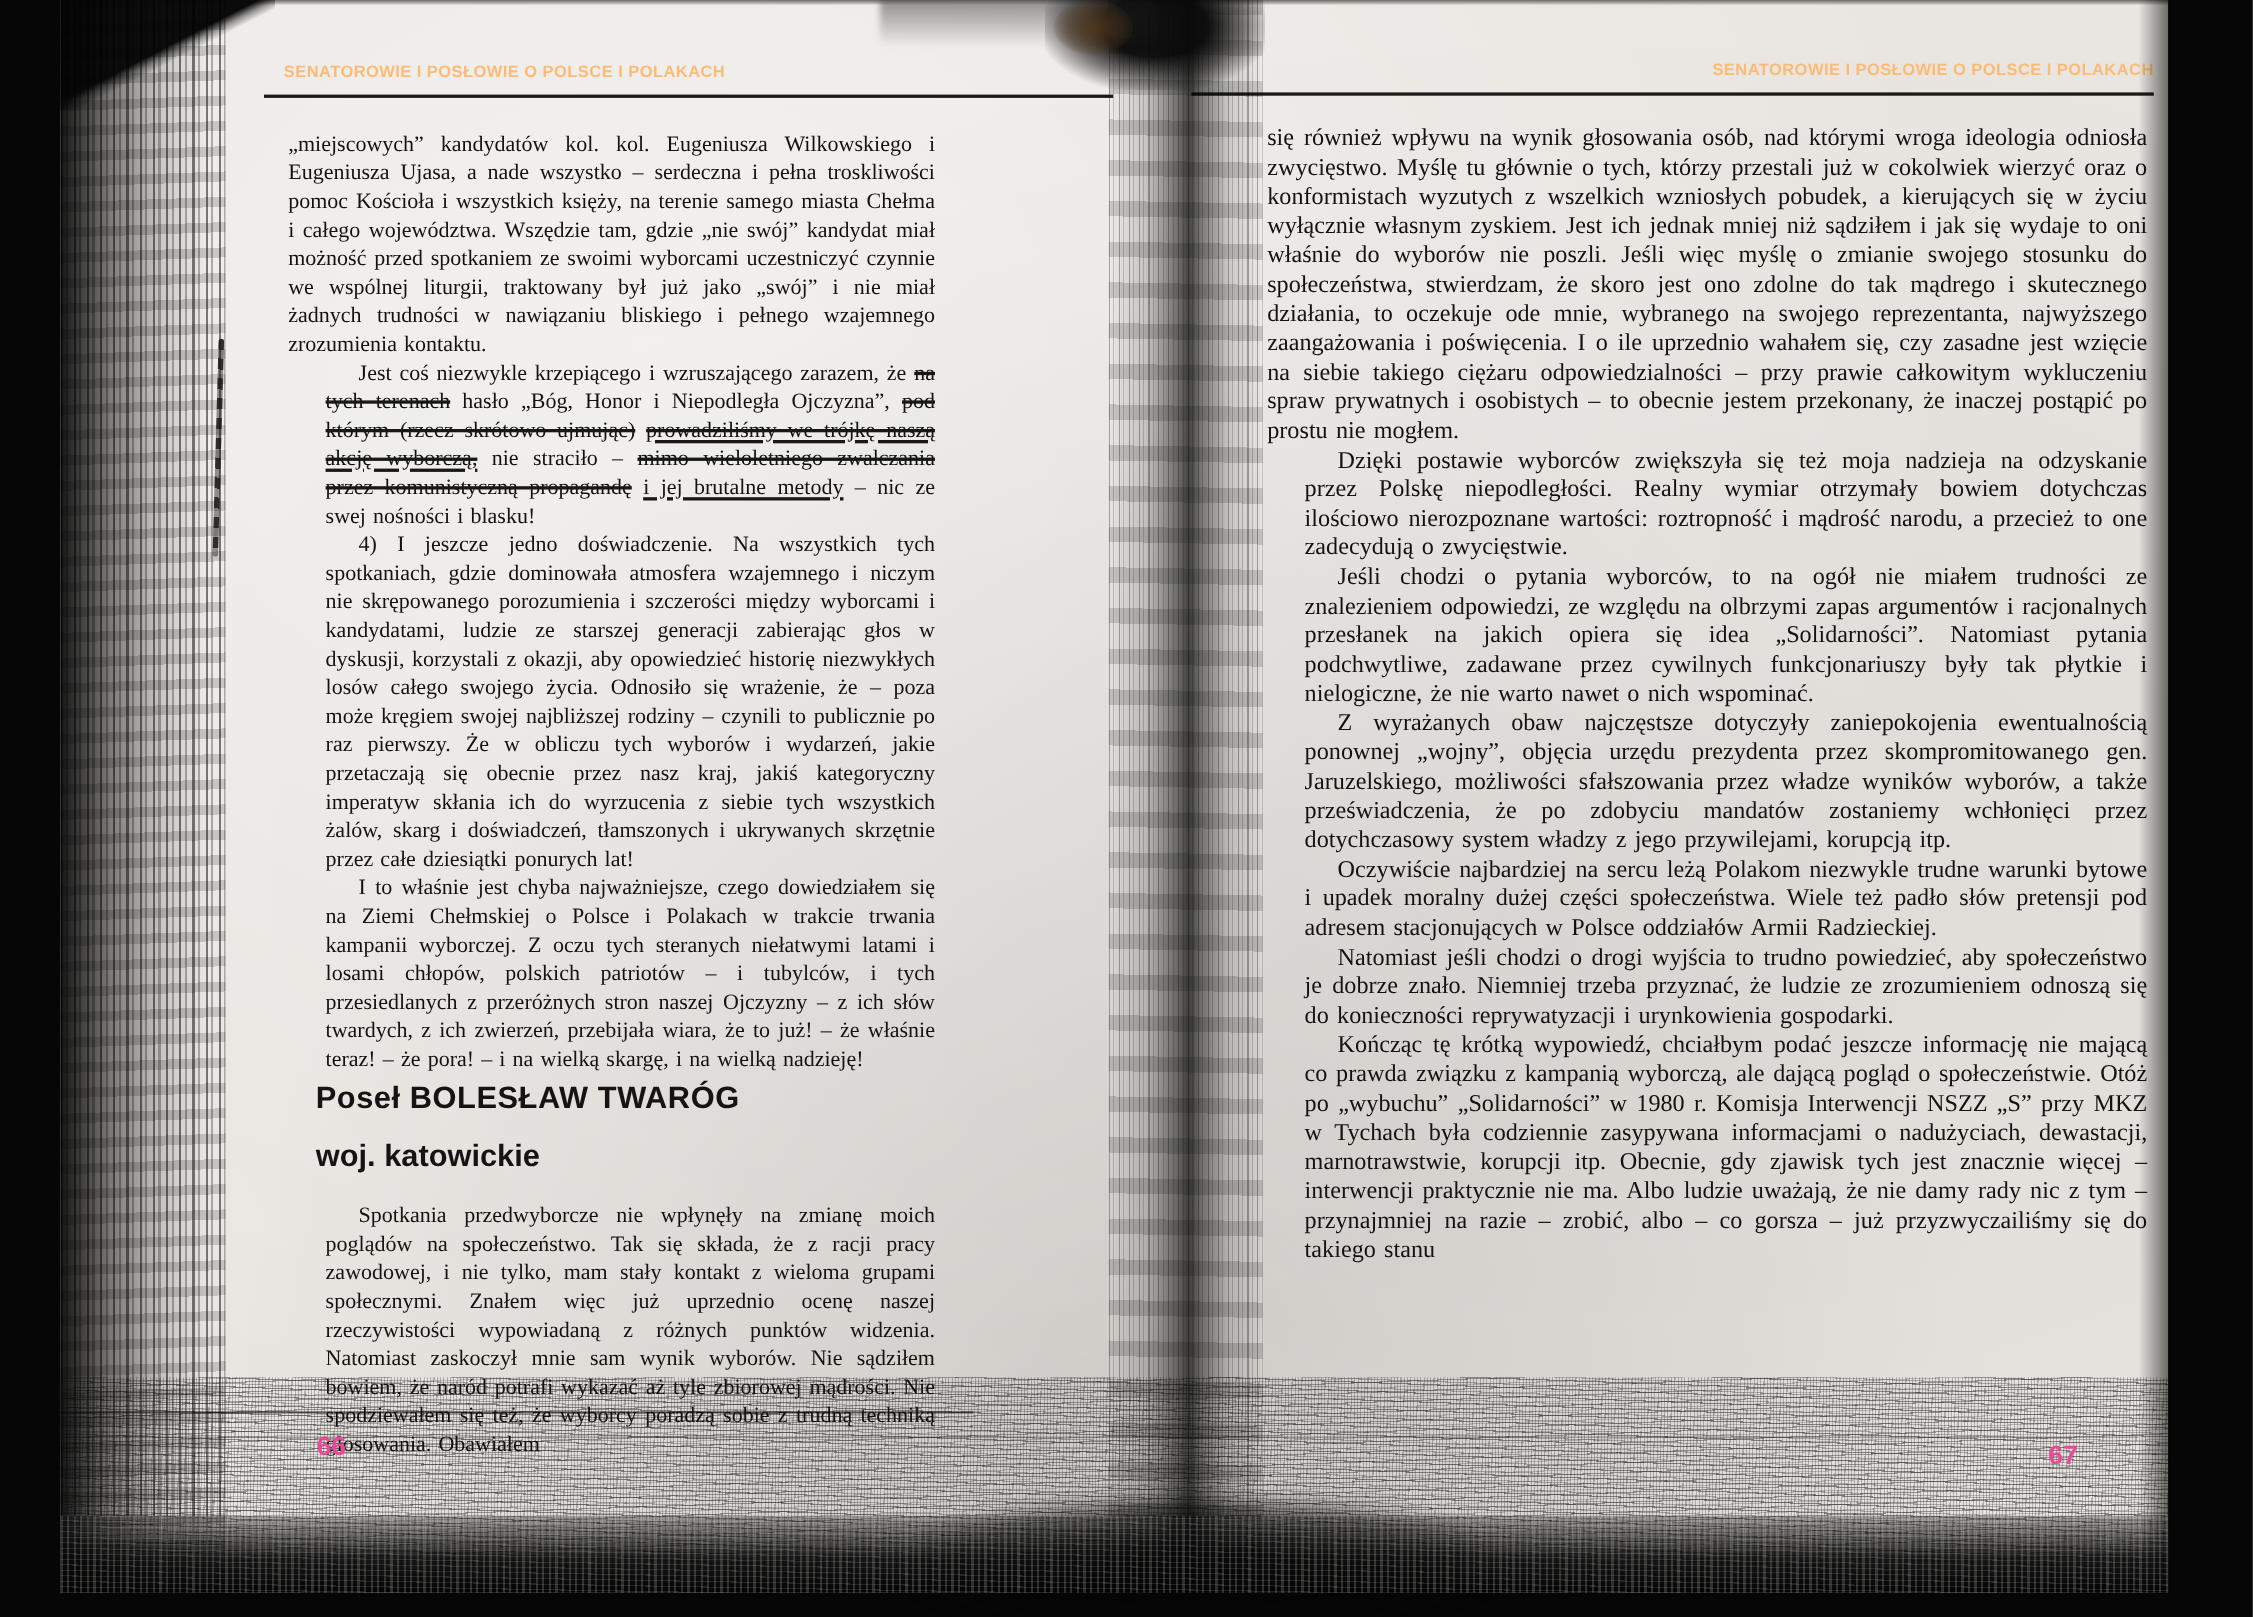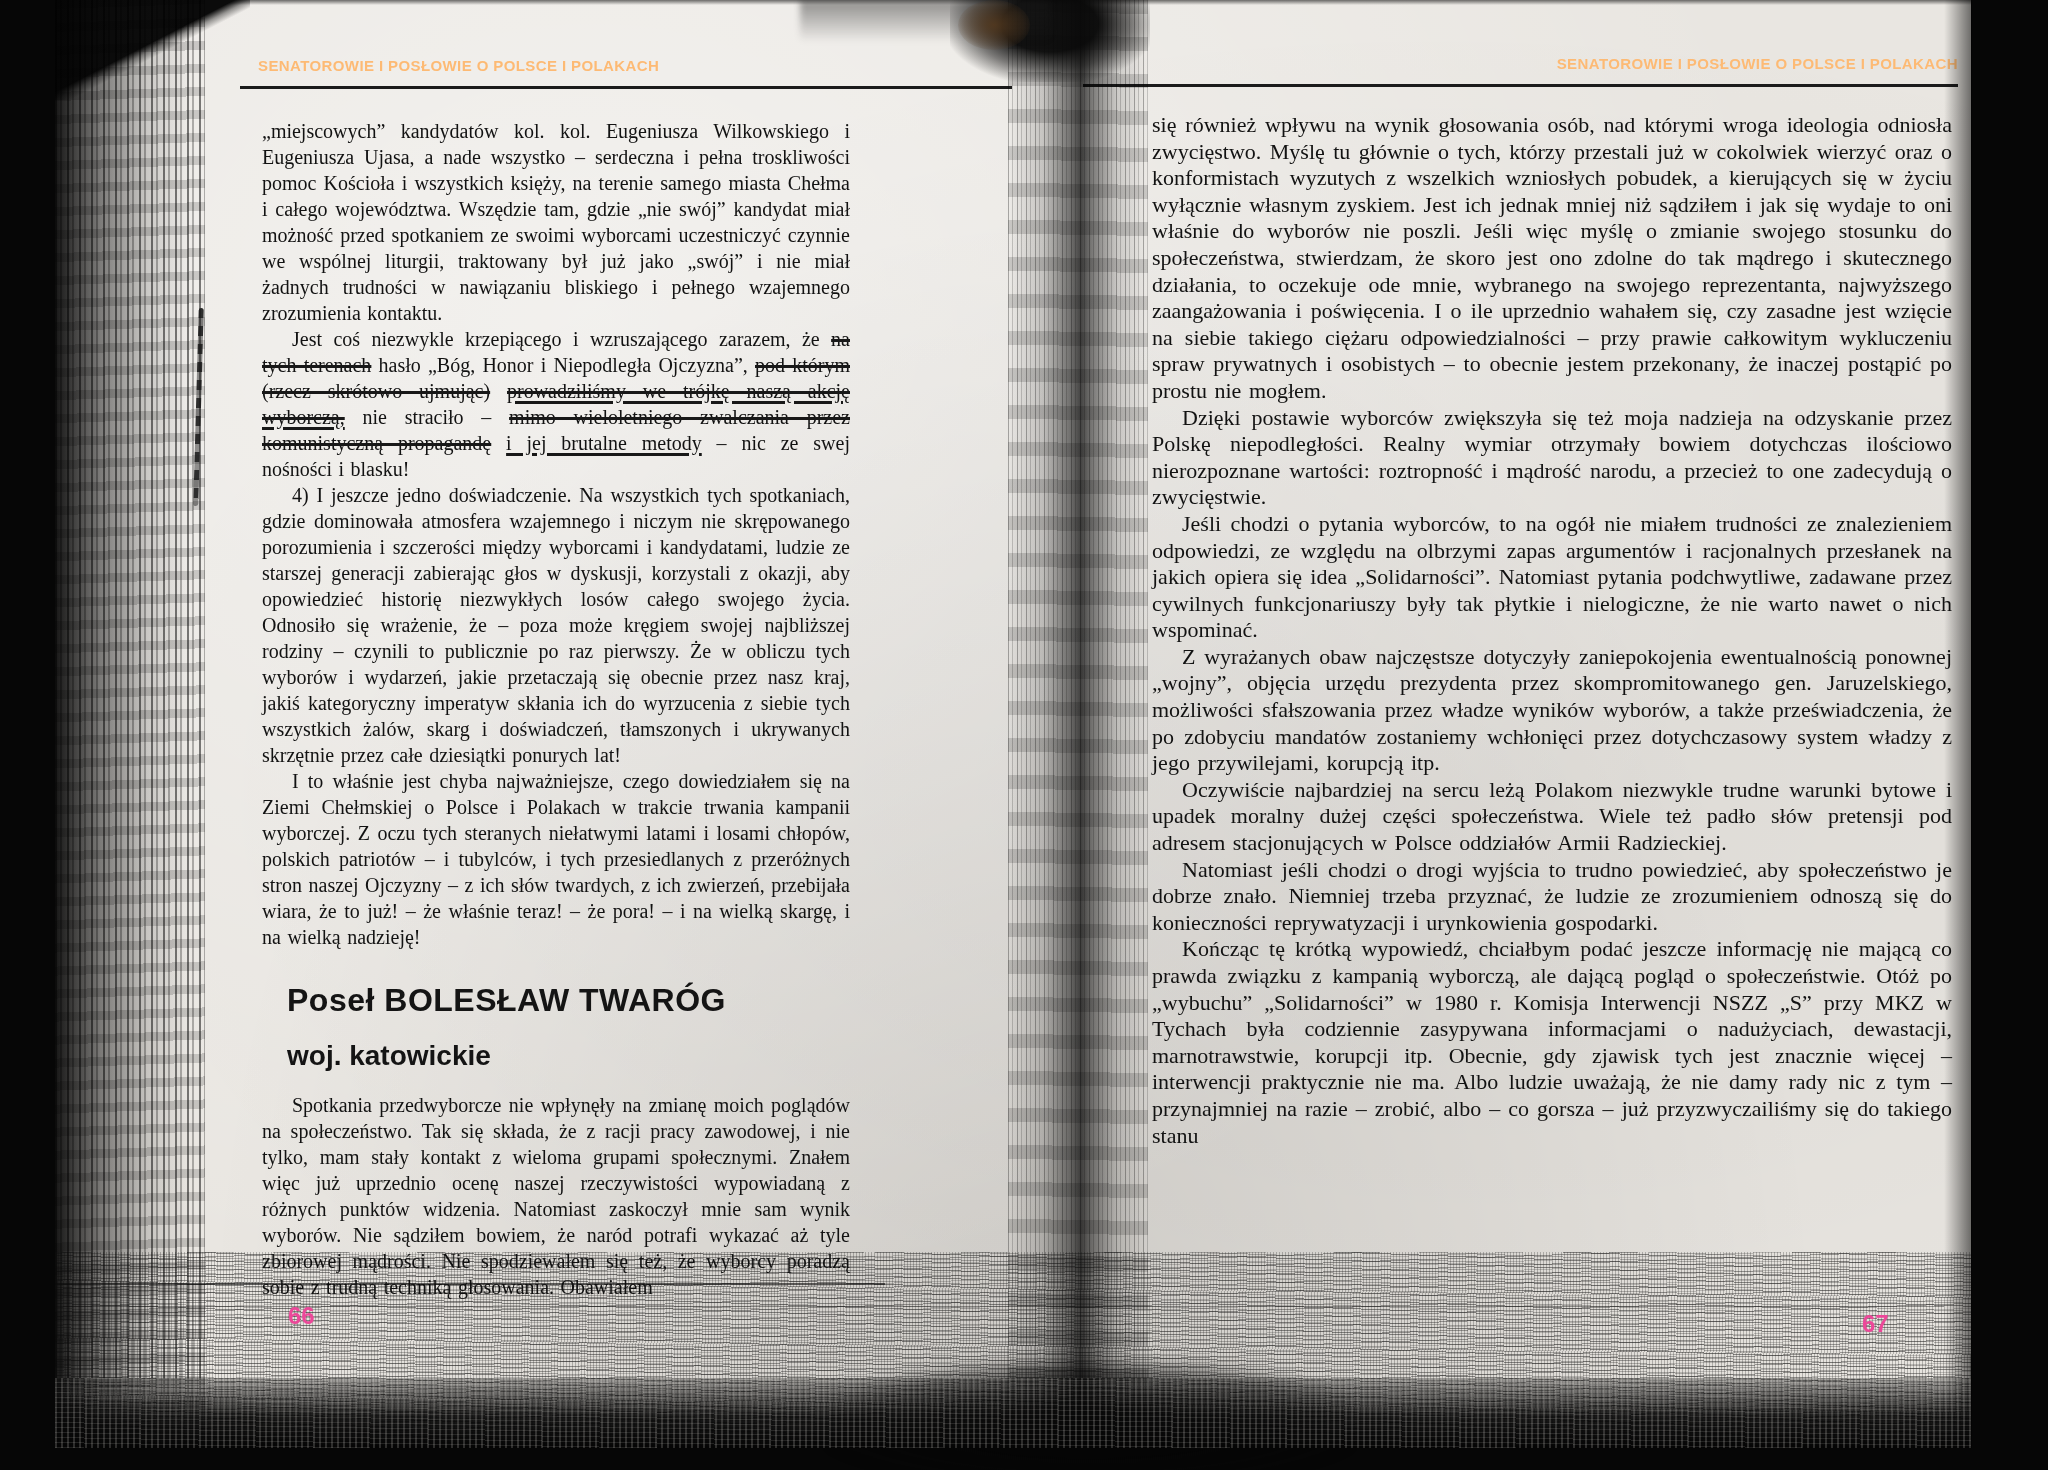--- a/index.html
+++ b/index.html
@@ -68,32 +68,32 @@
   .hdr-right{left:1083px;top:55px;width:875px;text-align:right;}
   .header-rule{position:absolute;height:3px;background:#1b1b1b;z-index:3;}
   .rule-left{left:240px;top:86px;width:772px;}
   .rule-right{left:1083px;top:84px;width:875px;}
 
   .col{position:absolute;z-index:3;color:#121212;text-align:justify;}
   .col-left {left:262px;top:118px;width:588px;font-size:20px;line-height:26px;word-spacing:1.5px;}
   .col-left2{left:262px;top:1092px;width:588px;font-size:20px;line-height:26px;word-spacing:1.5px;}
   .col-right{left:1152px;top:112px;width:800px;font-size:22px;line-height:26.6px;word-spacing:2px;}
   .para{margin:0;}
-  .para.indent{text-indent:30px;}
+  .para.indent{text-indent:30px;margin-left:34px;}
   .mark-strike{text-decoration:line-through;text-decoration-thickness:2.5px;text-decoration-color:#181818;}
   .mark-underline{text-decoration:underline;text-decoration-thickness:2.5px;text-underline-offset:3px;text-decoration-color:#181818;}
   .mark-strike-underline{text-decoration:underline line-through;text-decoration-thickness:2.5px;text-underline-offset:3px;text-decoration-color:#181818;}
 
   .dateline-row{display:flex;justify-content:space-between;align-items:baseline;margin-top:26px;}
   .dateline{font-size:21px;color:#121212;}
   .signature{font-family:"Liberation Sans",sans-serif;font-weight:700;font-size:20px;color:#121212;transform:translateY(-10px);}
 
   .section-heading{position:absolute;left:287px;top:982px;z-index:3;color:#141414;
     font-family:"Liberation Sans",sans-serif;font-weight:700;}
-  .section-heading .l1{font-size:32px;letter-spacing:.5px;}
+  .section-heading .l1{font-size:28px;letter-spacing:.5px;}
   .section-heading .l2{font-size:28px;margin-top:21px;}
 
   .pagenum{position:absolute;z-index:6;color:#ec4899;
     font-family:"Liberation Sans",sans-serif;font-weight:700;font-size:24px;}
   .pn-left{left:288px;top:1302px;}
   .pn-right{left:1862px;top:1310px;}
 </style>
 </head>
 <body>
 

